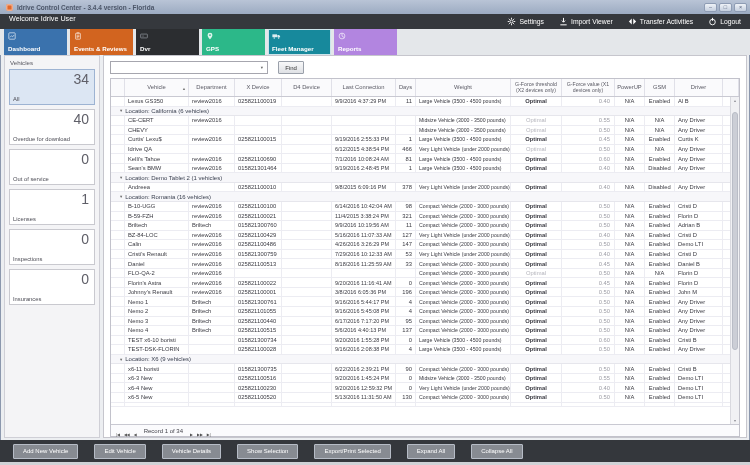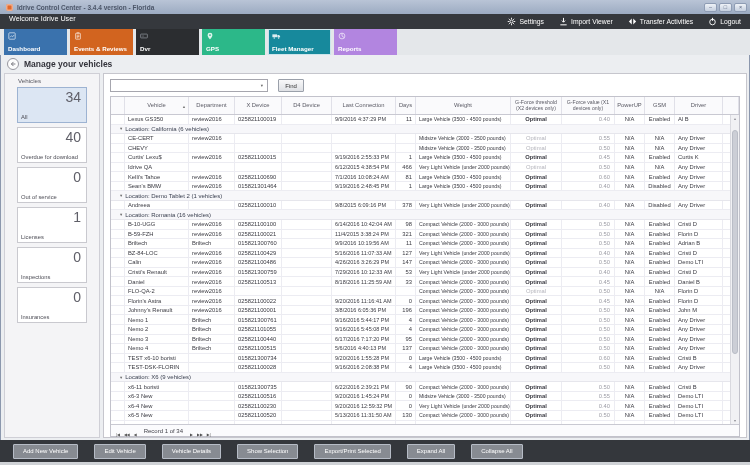--- a/index.html
+++ b/index.html
@@ -30,21 +30,21 @@
   .tab-icon svg{display:block}
   .tab-label{position:absolute;left:4px;bottom:3px;font-size:6.2px;font-weight:bold;white-space:nowrap}
   .tab.active{box-shadow:inset 0 0 0 1px rgba(236,246,249,.85)}
   
   .page-header{height:18px;flex:0 0 auto;display:flex;align-items:center;gap:5px;padding:0 7px}
   .back-btn{width:12px;height:12px;border:1px solid #97979f;border-radius:50%;background:#fdfdfd;
             display:flex;align-items:center;justify-content:center}
   .page-title{font-size:8.5px;font-weight:bold;color:#33333b}
   
   .content{flex:1;display:flex;gap:3px;padding:0 3px 2px 4px;min-height:0}
-  .sidebar{width:96px;flex:0 0 auto;background:#f4f4f6;border:1px solid #cfcfd6;padding:2px 12px}
+  .sidebar{width:96px;flex:0 0 auto;background:#f4f4f6;border:1px solid #cfcfd6;padding:2px 4px}
   .sidebar-label{font-size:6.2px;color:#55555e;margin:1px 0 3px 1px}
   .card{height:36px;background:#fff;border:1px solid #c9c9cf;margin-bottom:4px;position:relative}
   .card.selected{background:#dce6f3;border-color:#9db3d2}
   .card-value{position:absolute;top:1px;right:5px;font-size:14px;color:#5f5f68}
   .card-label{position:absolute;left:3px;bottom:2px;font-size:5.8px;color:#4c4c55;white-space:nowrap}
   .main{flex:1;background:#fff;border:1px solid #c6c6cd;display:flex;flex-direction:column;
         padding:5px 6px 0 6px;min-width:0}
   
   .toolbar{display:flex;gap:10px;margin-bottom:4px;flex:0 0 auto}
   .search-combo{width:158px;height:13px;border:1px solid #a6a6ae;background:#fff;display:flex}
@@ -217,30 +217,20 @@
         <span class="tab-icon">
           <svg viewBox="0 0 10 10" width="8" height="8">
             <circle cx="5" cy="5" r="3.6" fill="none" stroke="#fff" stroke-width=".9"></circle>
             <path d="M5 5V1.4M5 5l2.9 2.1" stroke="#fff" stroke-width=".9" fill="none"></path>
           </svg>
         </span>
         <span class="tab-label">Reports</span>
       </div>
     </div>
 
-  <div class="page-header">
-    <span class="back-btn">
-      <svg viewBox="0 0 10 10" width="8" height="8">
-        <g stroke="#6a6a72" stroke-width="1.1" fill="none">
-          <path d="M5.6 2.4L3 5l2.6 2.6M3 5h5"></path>
-        </g>
-      </svg>
-    </span>
-    <span class="page-title">Manage your vehicles</span>
-  </div>
 
   <div class="content">
     <div class="sidebar">
       <div class="sidebar-label">Vehicles</div>
       <div id="sidebar-cards">
           <div class="card selected">
             <div class="card-value">34</div>
             <div class="card-label">All</div>
           </div>
           <div class="card">

